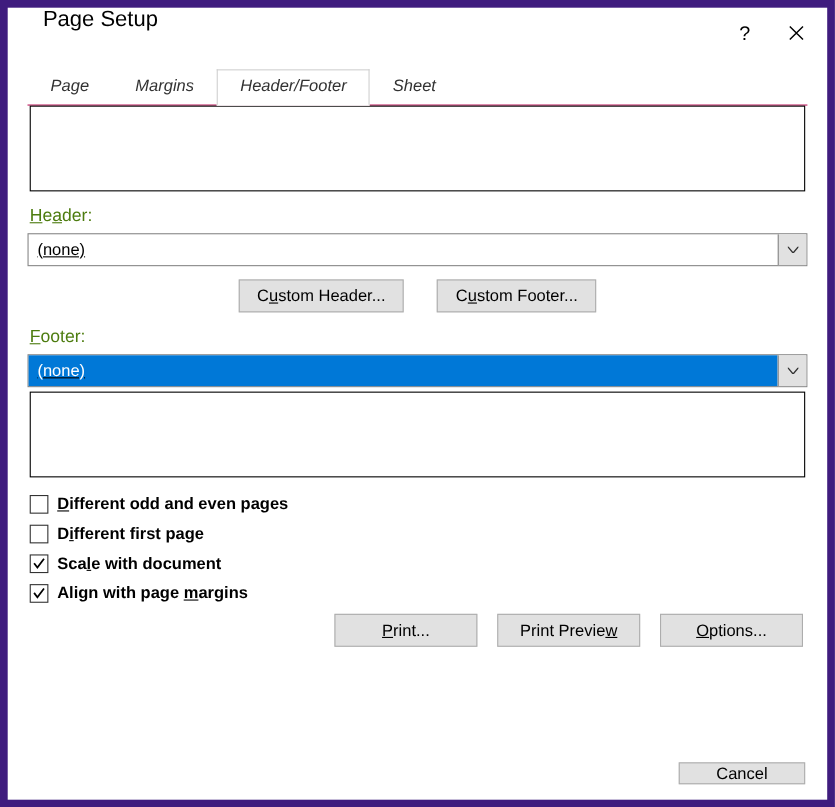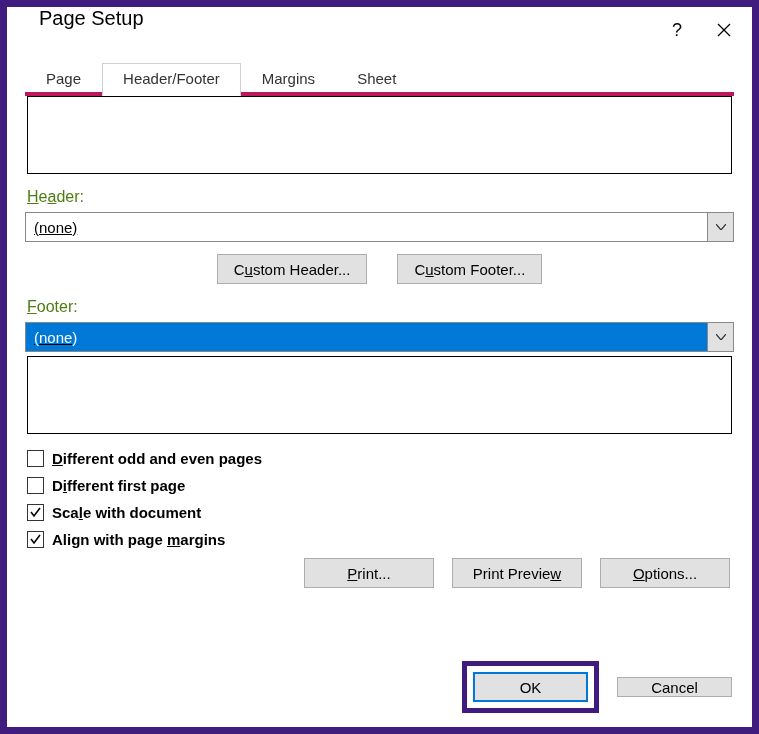--- a/index.html
+++ b/index.html
@@ -4,21 +4,21 @@
 <style>
 * { box-sizing: border-box; margin: 0; padding: 0; font-family: "Segoe UI", Tahoma, sans-serif; }
 body { background: #3f1c7e; padding: 7px; }
 .dialog { background: #fff; width: 745px; height: 720px; position: relative; }
 .titlebar { height: 46px; display: flex; align-items: flex-start; padding-left: 32px; }
 .title { font-size: 20px; color: #000; }
 .help-btn { position: absolute; right: 55px; top: 8px; width: 40px; height: 30px; display:flex; align-items:center; justify-content:center; font-size:18px; cursor:pointer; }
 .close-btn { position: absolute; right: 8px; top: 8px; width: 40px; height: 30px; display:flex; align-items:center; justify-content:center; cursor:pointer; }
 .close-btn svg { width:14px; height:14px; }
 .content { padding: 10px 18px 0 18px; }
-.tabs { display:flex; border-bottom: 4px solid #be185d; height: 33px; }
+.tabs { display:flex; border-bottom: 1px solid #be185d; height: 33px; font-style: italic; }
 .tab { padding: 6px 20px 0 20px; font-size: 15px; color: #333; cursor:pointer; border:1px solid transparent; border-bottom:none; height:33px; position:relative; }
 .tab.active { background:#fff; border:1px solid #d0d0d0; border-bottom:1px solid #fff; margin-bottom:-1px; }
 .pane { padding-top: 0; }
 .preview-box { height: 78px; border: 1.5px solid #000; margin: 0 2px; }
 .preview-box.footer-prev { margin-top: 4px; }
 .section-label { font-size: 16px; color:#4d7c0f; margin: 14px 0 6px 2px; }
 .combo { display:flex; height:30px; border:1px solid #888;text-decoration:underline; }
 .combo-val { flex:1; padding: 4px 8px; font-size:15px; display:flex; align-items:center; }
 .combo.sel .combo-val { background:#0078d7; color:#fff; }
 .combo-arrow { width:26px; background:#e1e1e1; border-left:1px solid #888; display:flex; align-items:center; justify-content:center; }
@@ -49,22 +49,22 @@
       </div>
     <div class="close-btn">
       <svg viewBox="0 0 14 14">
           <path d="M1 1 L13 13 M13 1 L1 13" stroke="#000" stroke-width="1.3" fill="none"></path>
         </svg>
     </div>
   </div>
   <div class="content">
     <div class="tabs">
       <div class="tab"><span>Page</span></div>
+      <div class="tab"><span>Margins</span></div>
       <div class="tab active"><span>Header/Footer</span></div>
-      <div class="tab"><span>Margins</span></div>
       <div class="tab"><span>Sheet</span></div>
     </div>
     <div class="pane">
       <div class="preview-box"></div>
       <div class="section-label lbl"><span class="u">H</span><span>e</span><span class="u">a</span>der:</div>
       <div class="combo">
         <div class="combo-val">(none)</div>
         <div class="combo-arrow">
             <svg viewBox="0 0 10 6">
               <path d="M0 0 L5 6 L10 0" fill="none" stroke="#333" stroke-width="1.2"></path>
@@ -131,22 +131,17 @@
             <span class="u">w</span>
           </div>
         <div class="btn">
             <span class="u">O</span>
             <span>ptions...</span>
           </div>
       </div>
     </div>
   </div>
   <div class="footer-btns">
-    <div class="ok-wrap">
-      <div class="btn ok">
-          <span>OK</span>
-        </div>
-    </div>
     <div class="btn cancel">
         <span>Cancel</span>
       </div>
   </div>
 </div>
 
 </body></html>

